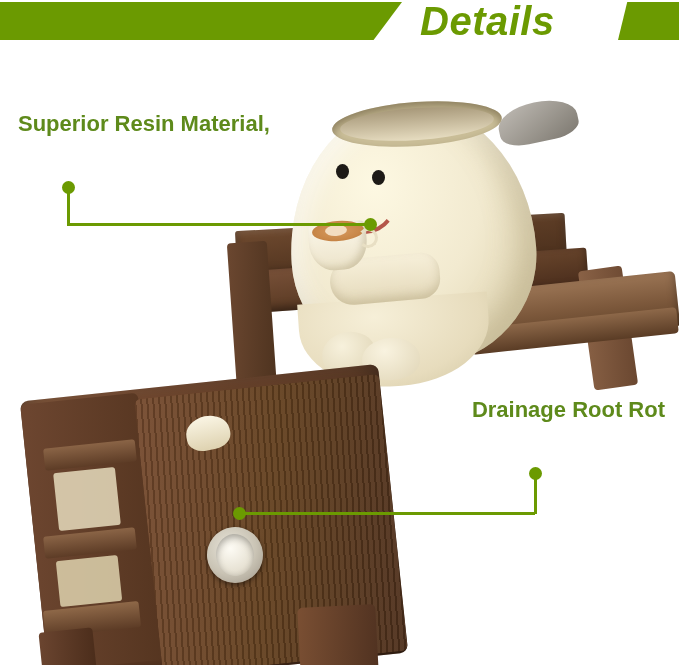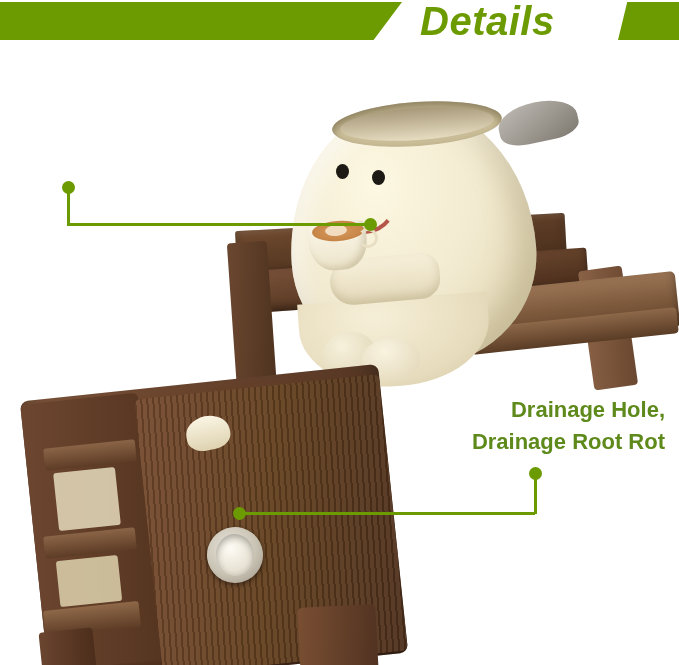--- a/index.html
+++ b/index.html
@@ -210,30 +210,30 @@
     <div class="box-front"></div>
     <div class="knob"></div>
     <div class="leg-l"></div>
     <div class="leg-r"></div>
 
     <div class="hole-ring"></div>
     <div class="hole-in"></div>
   </div>
 
   <div class="callout-text co-left">
+    <div>Superior Resin Material,</div>
   </div>
   <div class="lead">
     <div class="dot l1-dot"></div>
     <div class="lead-v l1-v"></div>
     <div class="lead-h l1-h"></div>
     <div class="dot l1-dot2"></div>
   </div>
 
   <div class="callout-text co-right">
-    <div>Drainage Hole,</div>
     <div>Drainage Root Rot</div>
   </div>
   <div class="lead">
     <div class="dot r1-dot"></div>
     <div class="lead-v r1-v"></div>
     <div class="lead-h r1-h"></div>
     <div class="dot r1-dot2"></div>
   </div>
 
 </div>

